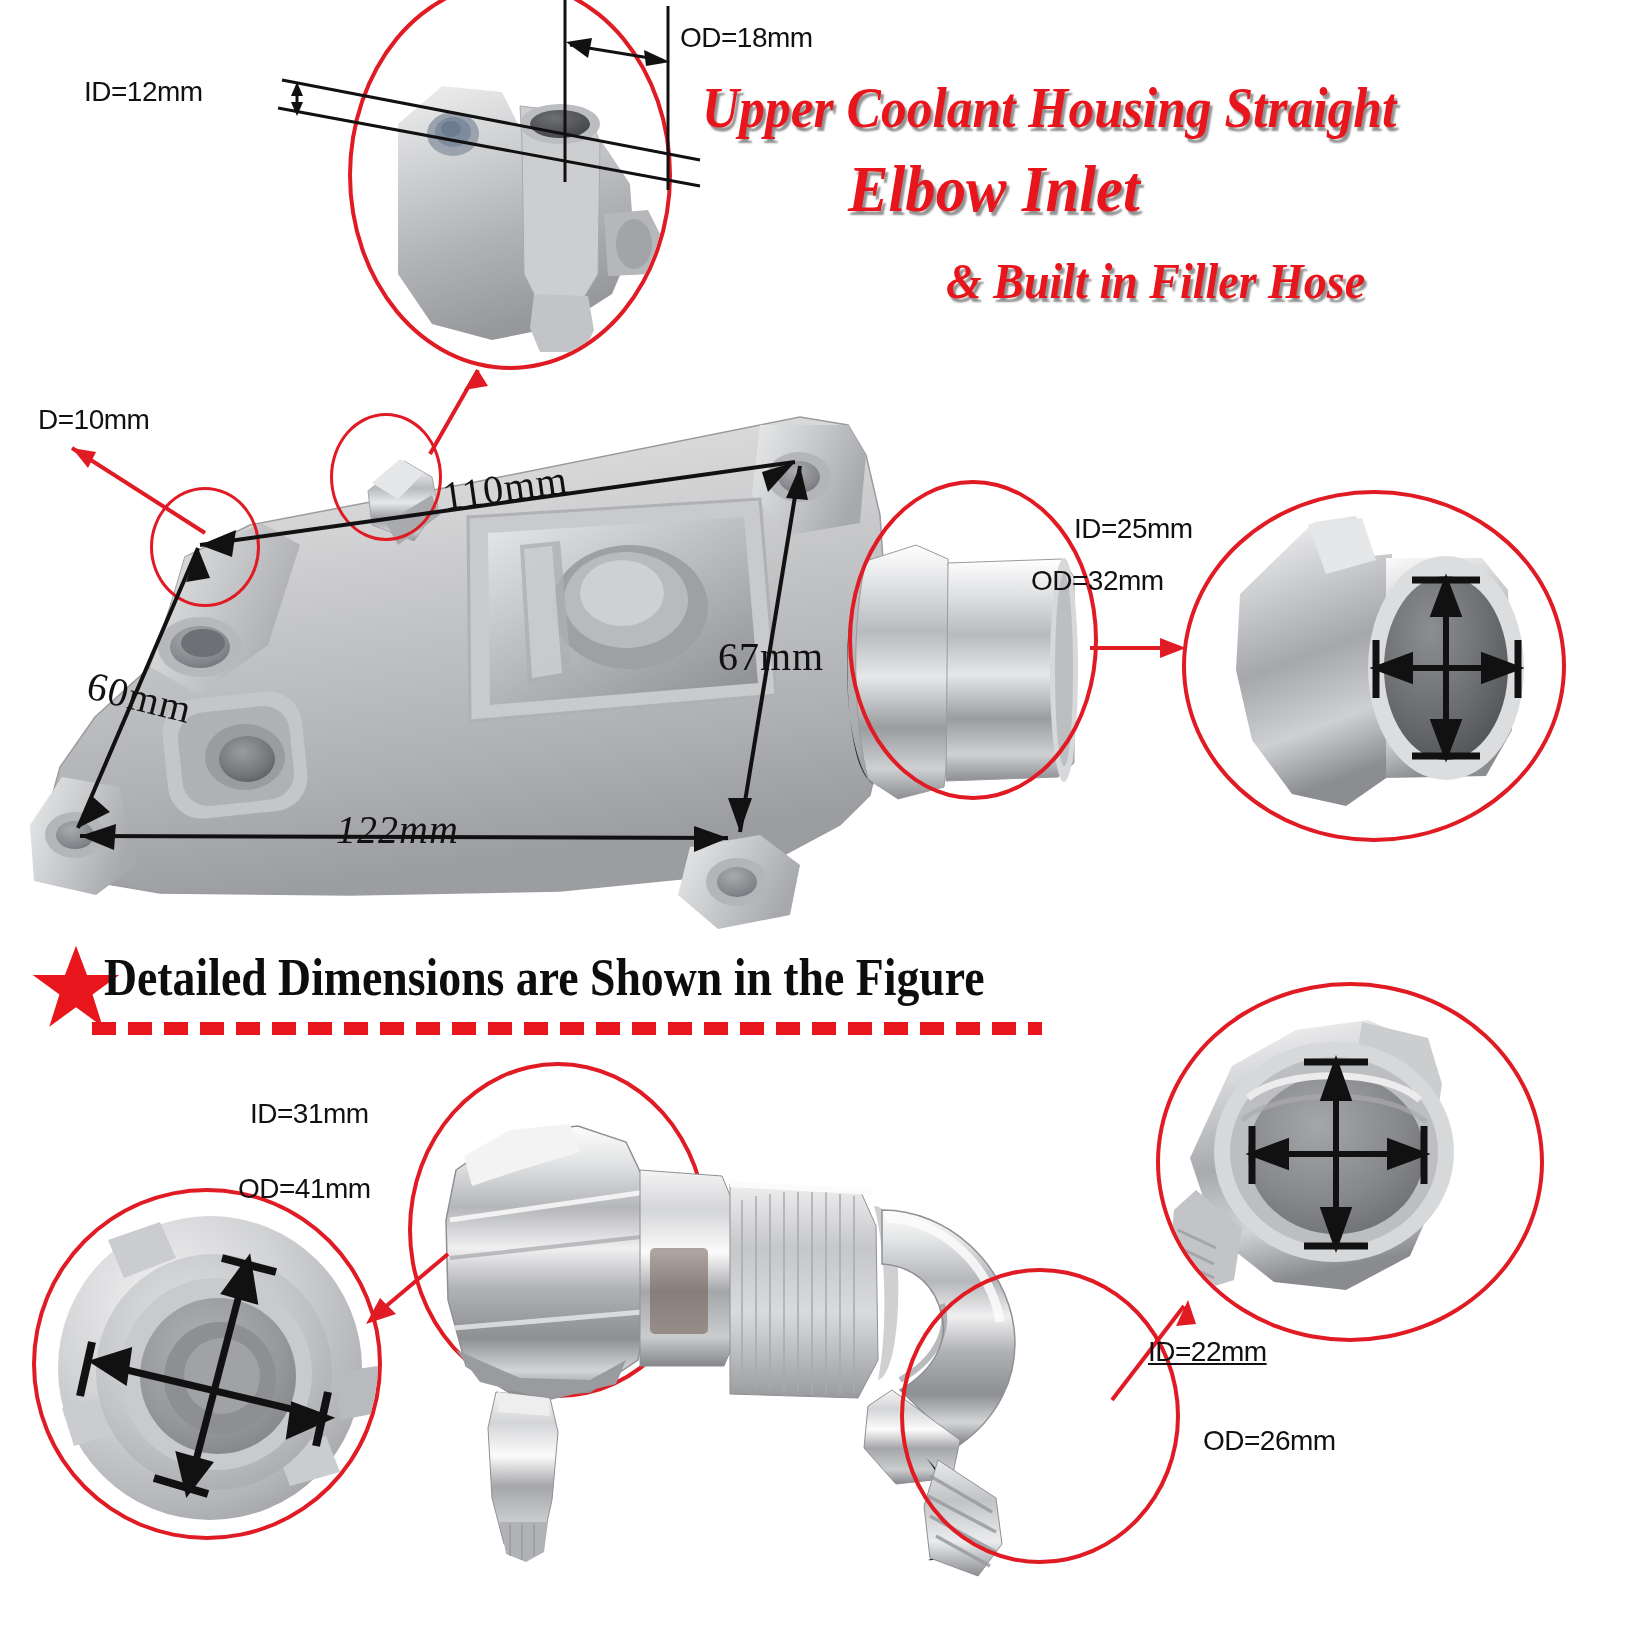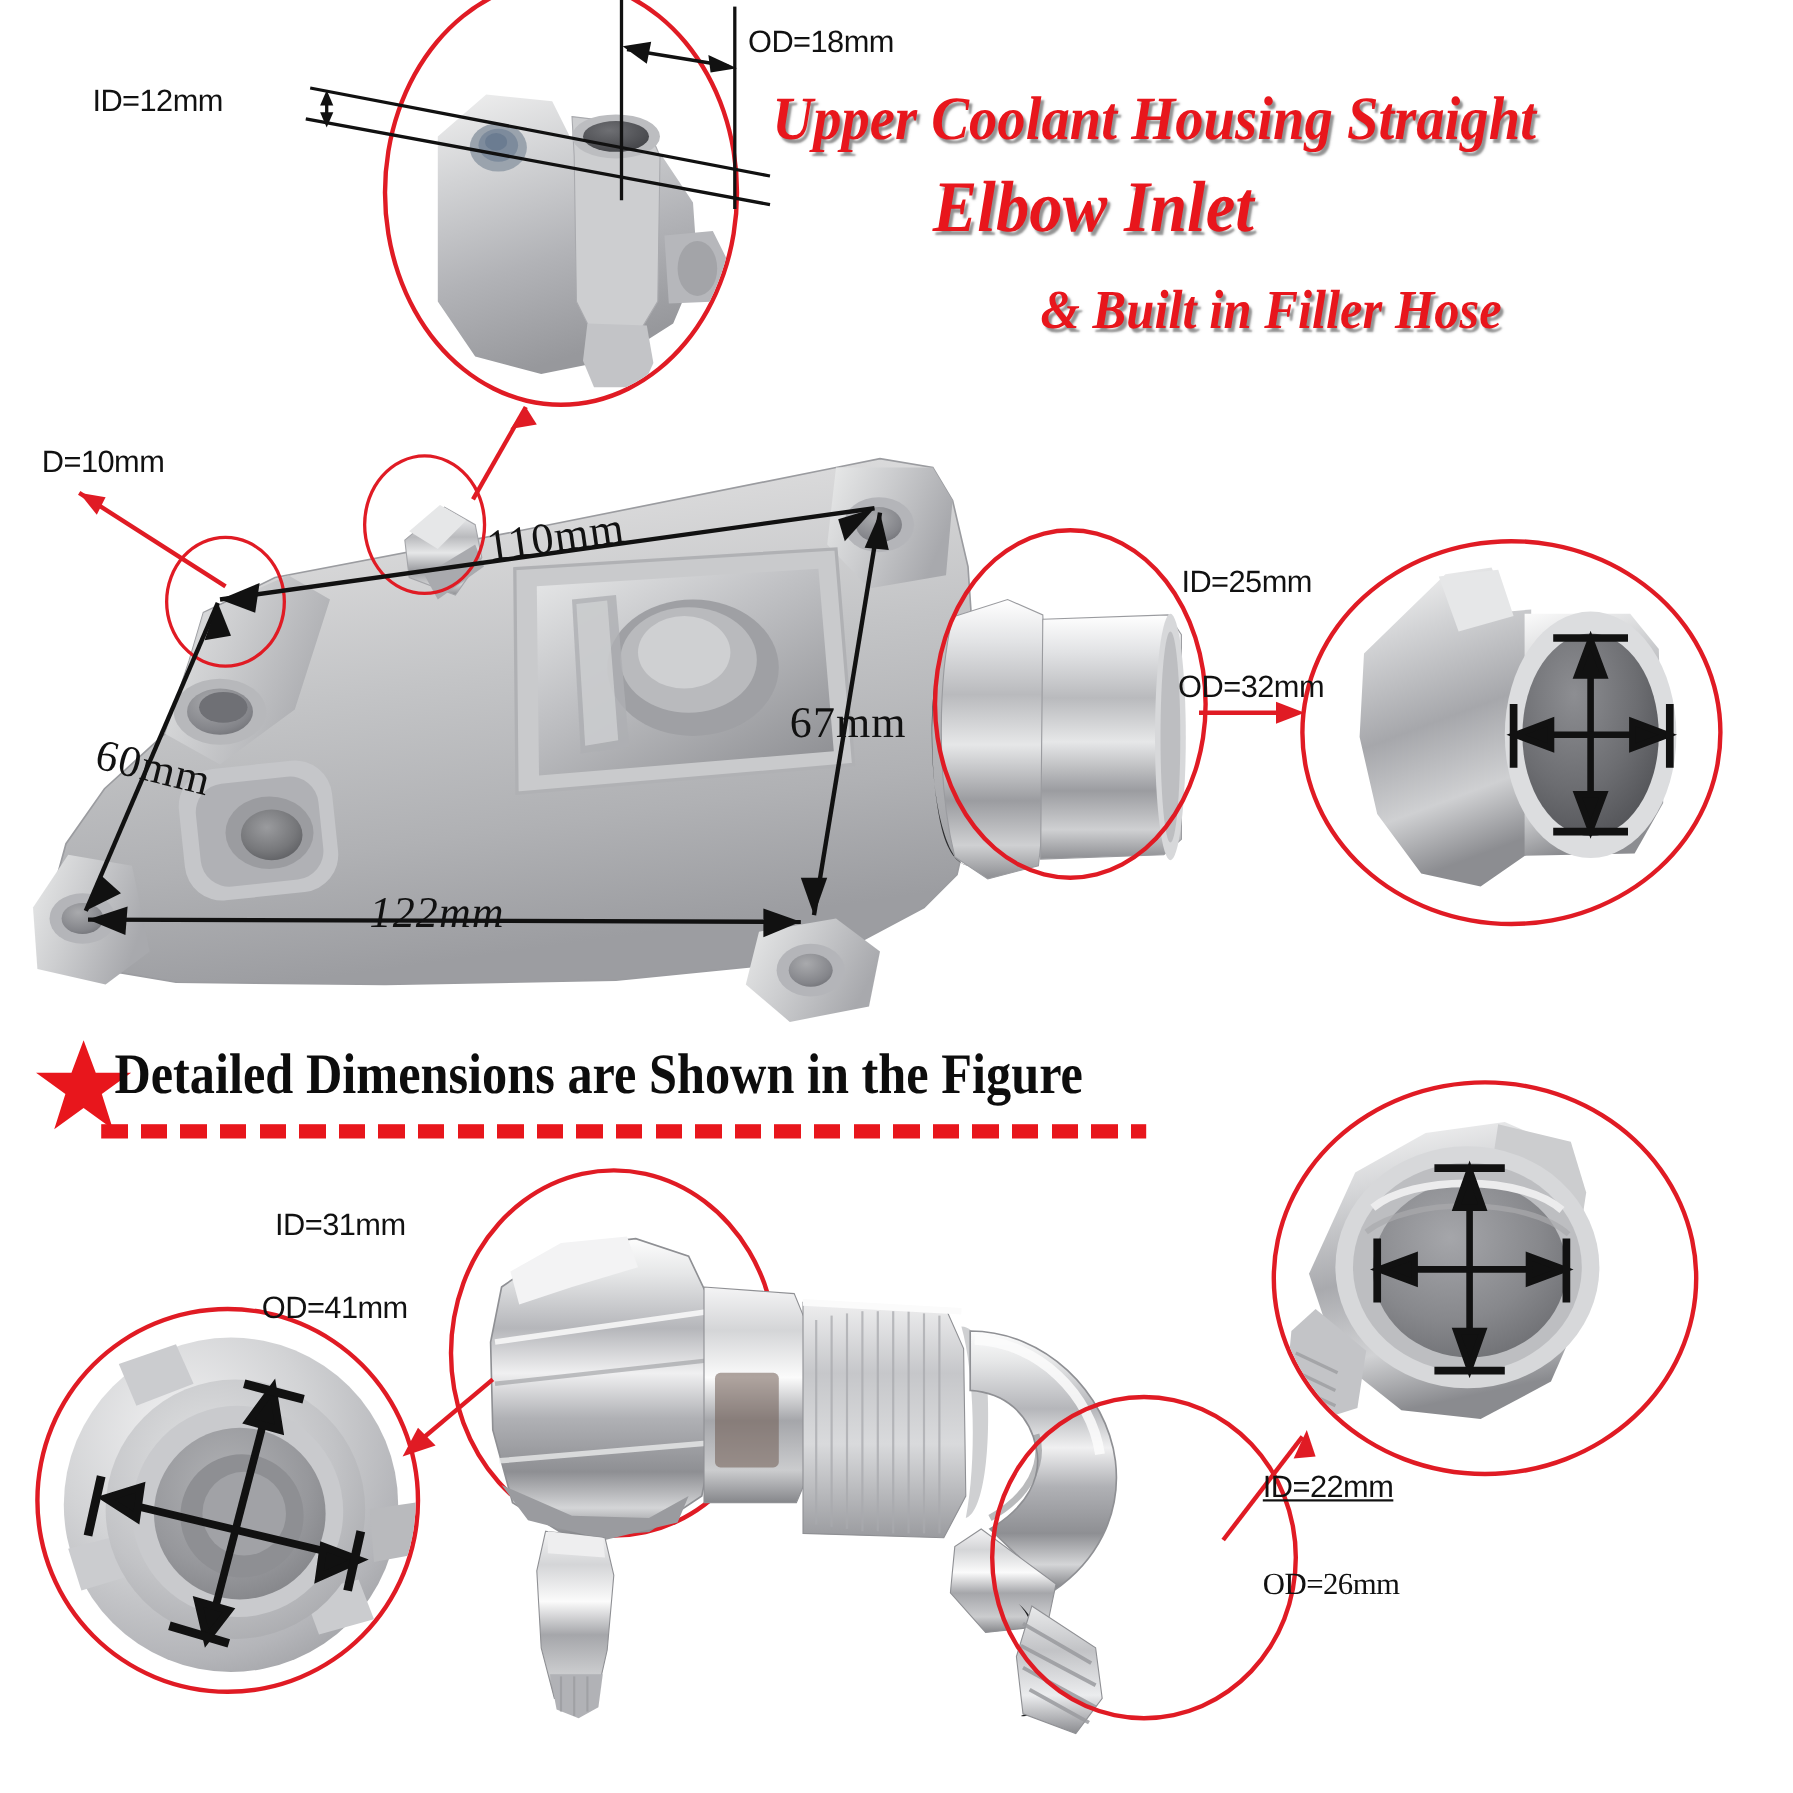--- a/index.html
+++ b/index.html
@@ -287,21 +287,21 @@
   <div class="abs dim-serif" style="left:443px;top:477px;transform:rotate(-8deg);transform-origin:left center;">110mm</div>
 
   <div class="abs dim-serif" style="left:718px;top:637px;">67mm</div>
 
   <div class="abs dim-serif" style="left:88px;top:665px;transform:rotate(14deg);transform-origin:left center;">60mm</div>
 
   <div class="abs dim-serif" style="left:336px;top:810px;font-style:italic;">122mm</div>
 
   <div class="abs dim-sans" style="left:1074px;top:505px;margin-top:10px;">ID=25mm</div>
 
-  <div class="abs dim-sans" style="left:1071px;top:567px;margin-top:44px;">OD=32mm</div>
+  <div class="abs dim-sans" style="left:1031px;top:567px;">OD=32mm</div>
 
   <div class="abs title-line" id="title1" style="left:702px;top:80px;">Upper Coolant Housing Straight</div>
   <div class="abs title-line" id="title2" style="left:848px;top:156px;">Elbow Inlet</div>
   <div class="abs title-line" id="title3" style="left:946px;top:256px;">&amp; Built in Filler Hose</div>
 
   <svg class="abs" style="left:30px;top:942px;width:92px;height:92px" viewBox="0 0 100 100">
     <polygon points="50,4 62,36 97,36 68,57 79,92 50,71 21,92 32,57 3,36 38,36" fill="#e8161c"></polygon>
   </svg>
 
   <div class="abs banner-text" style="left:104px;top:952px;">Detailed Dimensions are Shown in the Figure</div>
@@ -515,15 +515,15 @@
     <path d="M 96,14 L 20,78" stroke="#e01b24" stroke-width="4" fill="none"></path>
     <path d="M 14,84 L 28,58 L 44,74 Z" fill="#e01b24"></path>
   </svg>
 
   <div class="abs dim-sans" style="left:250px;top:1100px;">ID=31mm</div>
 
   <div class="abs dim-sans" style="left:238px;top:1163px;margin-top:12px;">OD=41mm</div>
 
   <div class="abs dim-sans" style="left:1148px;top:1338px;text-decoration:underline;">ID=22mm</div>
 
-  <div class="abs dim-sans" style="left:1148px;top:1427px;font-family:Liberation Serif, serif;">OD=26mm</div>
+  <div class="abs dim-sans" style="left:1203px;top:1427px;">OD=26mm</div>
 
 </div>
 
 </body></html>

